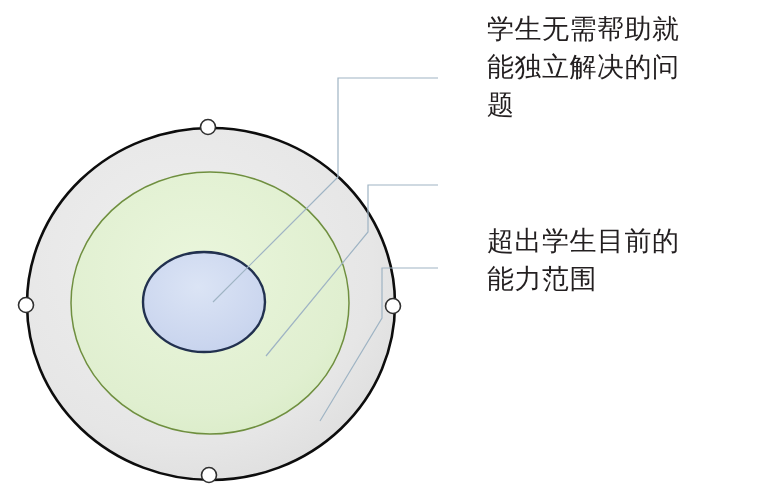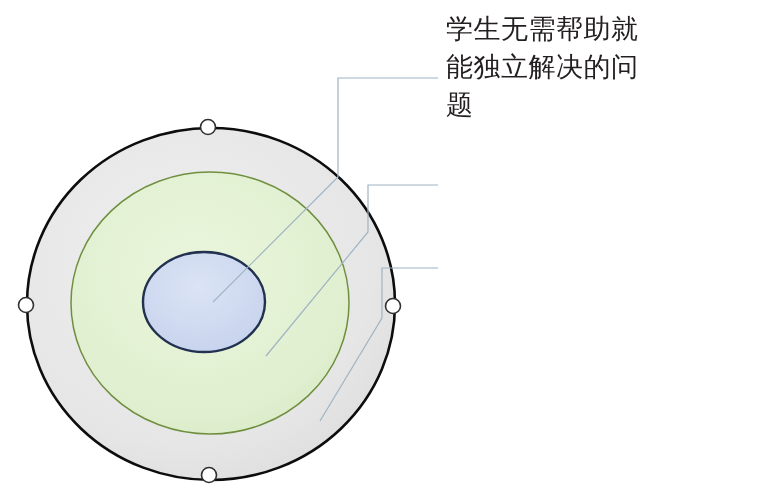--- a/index.html
+++ b/index.html
@@ -24,20 +24,21 @@
   }
   .callout-text {
     position: absolute;
     color: #231f20;
     font-family: "Liberation Serif", "DejaVu Serif", serif;
     font-size: 27px;
     line-height: 38px;
     letter-spacing: 0.5px;
     white-space: pre-line;
     font-weight: 400;
+    margin-left: 41px;
   }
   #callout-1 { left: 446px; top: 10px;  width: 260px; }
   #callout-2 { left: 446px; top: 132px; width: 260px; }
   #callout-3 { left: 446px; top: 222px; width: 260px; }
 
   #zpd-label {
     position: absolute;
     left: 145px;
     top: 208px;
     width: 180px;
@@ -97,14 +98,16 @@
     <circle cx="393" cy="306" r="7.5" fill="#ffffff" stroke="#303030" stroke-width="1.6"></circle>
     <circle cx="209" cy="475" r="7.5" fill="#ffffff" stroke="#303030" stroke-width="1.6"></circle>
   </svg>
 
 
   <div class="callout-text" id="callout-1">学生无需帮助就
 能独立解决的问
 题</div>
 
 
+  <div class="callout-text" id="callout-3">超出学生目前的
+能力范围</div>
 
 </div>
 
 </body></html>

